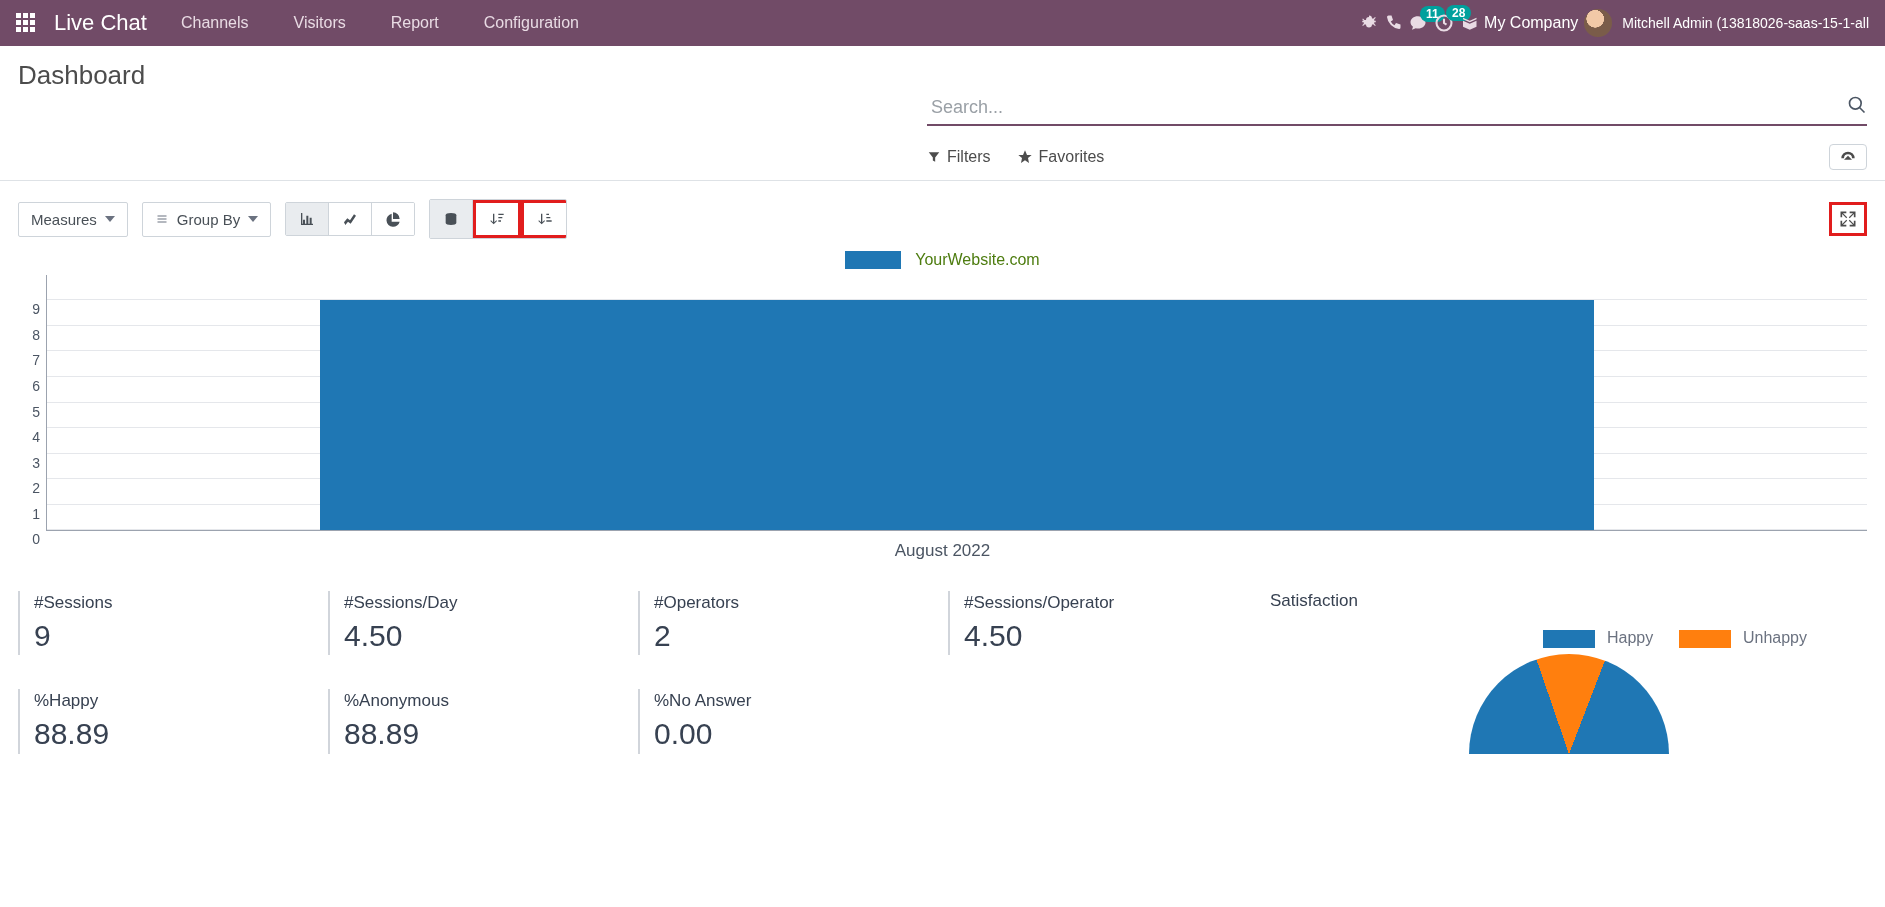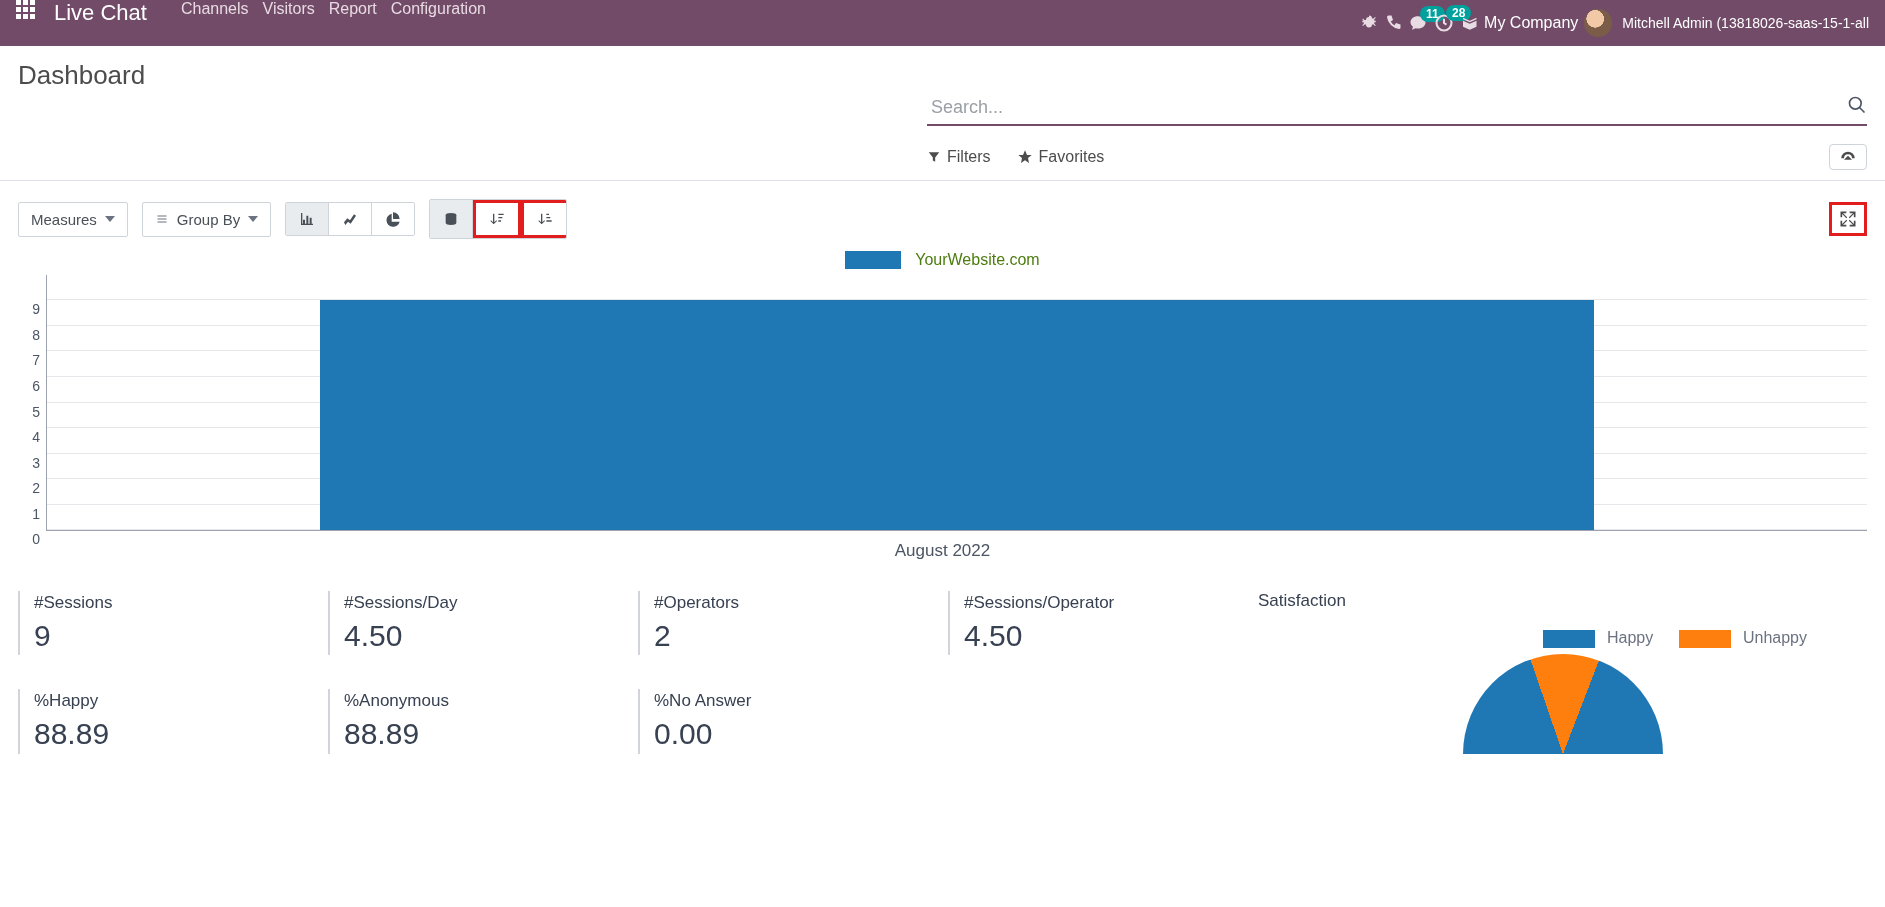--- a/index.html
+++ b/index.html
@@ -1,23 +1,23 @@
 <!DOCTYPE html>
 <html><head>
 <meta charset="utf-8">
 <style>
   * { box-sizing: border-box; margin: 0; padding: 0; }
   body { font-family: "Helvetica Neue", Arial, sans-serif; font-size: 14px; color: #374151; background: #fff; width: 1885px; }
 
   
-  .topnav { background: #714b67; height: 46px; display: flex; color: #fff; padding: 0 16px; }
+  .topnav { background: #714b67; height: 46px; display: flex; align-items: center; color: #fff; padding: 0 16px; }
   .apps-icon { width: 20px; height: 20px; display: grid; grid-template-columns: repeat(3,5px); grid-template-rows: repeat(3,5px); gap: 2px; margin-right: 18px; cursor: pointer;}
   .apps-icon span { background: #fff; display: block; }
   .brand { font-size: 22px; font-weight: 500; margin-right: 34px; }
-  .navlinks { display: flex; gap: 14px; }
+  .navlinks { display: flex; gap: 45px; }
   .navlinks a { color: #e9dbe4; text-decoration: none; font-size: 16px; cursor:pointer;}
   .topnav-right { margin-left: auto; display: flex; align-items: center; gap: 6px; }
   .icon-btn { position: relative; color: #e9dbe4; cursor:pointer; display:flex; align-items:center;}
   .badge { position: absolute; top: -8px; left: 12px; background: #00a09d; color: #fff; border-radius: 10px; padding: 0 6px; font-size: 12px; line-height: 16px; font-weight:600;}
   .company { color: #fff; font-size: 16px; }
   .avatar { width:28px; height:28px; border-radius:50%; background: radial-gradient(circle at 40% 35%, #f2c9a7 35%, #7a5c49 36%); display:inline-block;}
   .user-wrap { display:flex; align-items:center; gap:10px; }
 
   
   .control-panel { border-bottom: 1px solid #dee2e6; padding: 14px 18px 10px 18px; }
@@ -50,21 +50,21 @@
   .legend-label { color:#4d7c0f; font-size:16px; vertical-align:middle;}
   .bar-chart { position:relative; height:256px; margin-top:6px; display:flex;}
   .y-axis { width:28px; position:relative; }
   .y-tick { position:absolute; right:6px; font-size:14px; color:#4b5563; transform:translateY(50%);}
   .plot { flex:1; position:relative; border-left:1px solid #9ca3af; border-bottom:1px solid #9ca3af;}
   .grid-line { position:absolute; left:0; right:0; border-top:1px solid #e5e7eb;}
   .bar { position:absolute; bottom:0; background:#1f77b4; }
   .x-label { text-align:center; color:#4b5563; font-size:17px; margin-top:10px;}
 
   
-  .stats { display:flex; padding: 30px 18px 0 18px; gap: 0; }
+  .stats { display:flex; padding: 30px 18px 0 18px; gap: 12px; }
   .stats-grid { display:grid; grid-template-columns: repeat(4, 300px); column-gap: 10px; row-gap: 34px; }
   .stat { border-left: 2px solid #d1d5db; padding: 2px 0 2px 14px;}
   .stat-label { font-size:17px; color:#374151; margin-bottom:6px;}
   .stat-value { font-size:30px; color:#374151;}
   .satisfaction { margin-left: 10px; flex:1;}
   .sat-title { font-size:17px; color:#374151; margin-bottom:18px;}
   .pie-legend { text-align:right; padding-right:60px; margin-bottom:6px;}
   .pie-legend span.sw { display:inline-block; width:52px; height:18px; vertical-align:middle; margin:0 8px 0 22px;}
   .pie-legend span.lbl { color:#6b7280; font-size:16px; vertical-align:middle;}
   .pie-wrap { display:flex; justify-content:center; }

